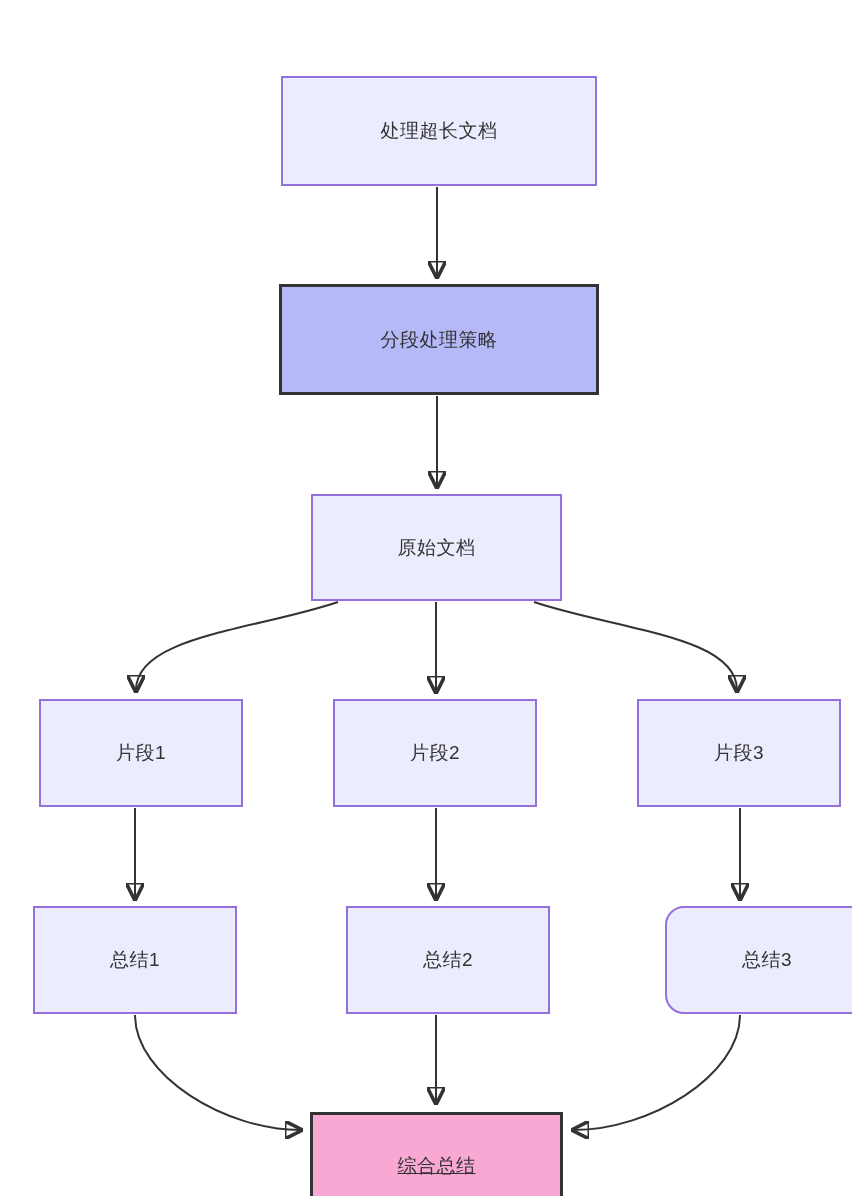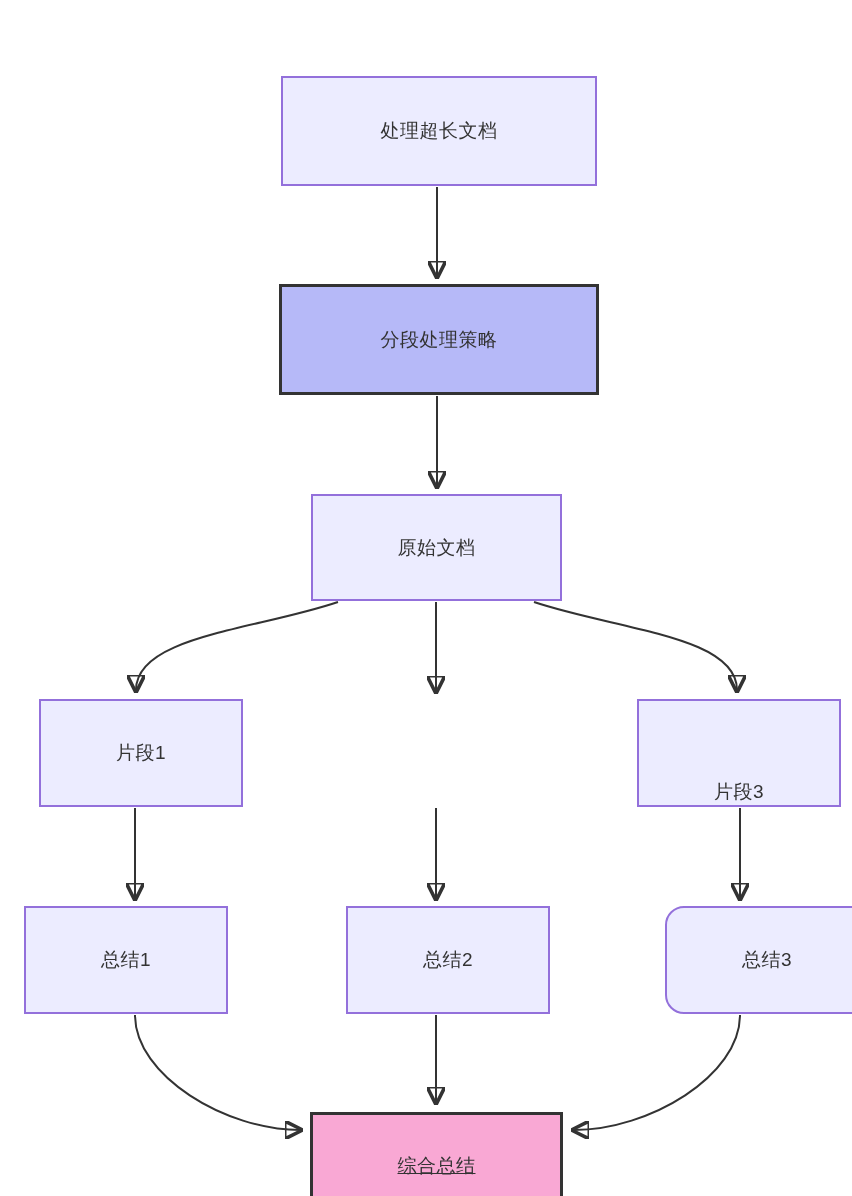--- a/index.html
+++ b/index.html
@@ -50,22 +50,22 @@
     background: #f9a8d4;
     border: 3.5px solid #333333;
     text-decoration: underline;
   }
   
   .n-start    { left: 281px; top: 32px;   width: 316px; height: 110px; }
   .n-strategy { left: 279px; top: 240px;  width: 320px; height: 111px; }
   .n-doc      { left: 311px; top: 450px;  width: 251px; height: 107px; }
   .n-frag1    { left: 39px;  top: 655px;  width: 204px; height: 108px; }
   .n-frag2    { left: 333px; top: 655px;  width: 204px; height: 108px; }
-  .n-frag3    { left: 637px; top: 655px;  width: 204px; height: 108px; align-items: flex-end; }
-  .n-sum1     { left: 24px;  top: 862px;  width: 204px; height: 108px; }
+  .n-frag3    { left: 637px; top: 655px;  width: 204px; height: 108px; }
+  .n-sum1     { left: 33px;  top: 862px;  width: 204px; height: 108px; }
   .n-sum2     { left: 346px; top: 862px;  width: 204px; height: 108px; }
   .n-sum3     { left: 665px; top: 862px;  width: 204px; height: 108px; border-radius: 19px; }
   .n-final    { left: 310px; top: 1068px; width: 253px; height: 108px; }
 </style>
 </head>
 <body>
 
 <div class="canvas">
 
   <svg class="edges" viewBox="0 0 852 1196" xmlns="http://www.w3.org/2000/svg">
@@ -96,20 +96,23 @@
   </div>
 
   <div class="node emphasis n-strategy">
     <span>分段处理策略</span>
   </div>
 
   <div class="node n-frag1">
     <span>片段1</span>
   </div>
 
+  <div class="node n-frag2">
+    <span>片段2</span>
+  </div>
 
   <div class="node n-frag3">
     <span>片段3</span>
   </div>
 
   <div class="node n-sum1">
     <span>总结1</span>
   </div>
 
   <div class="node n-sum2">

